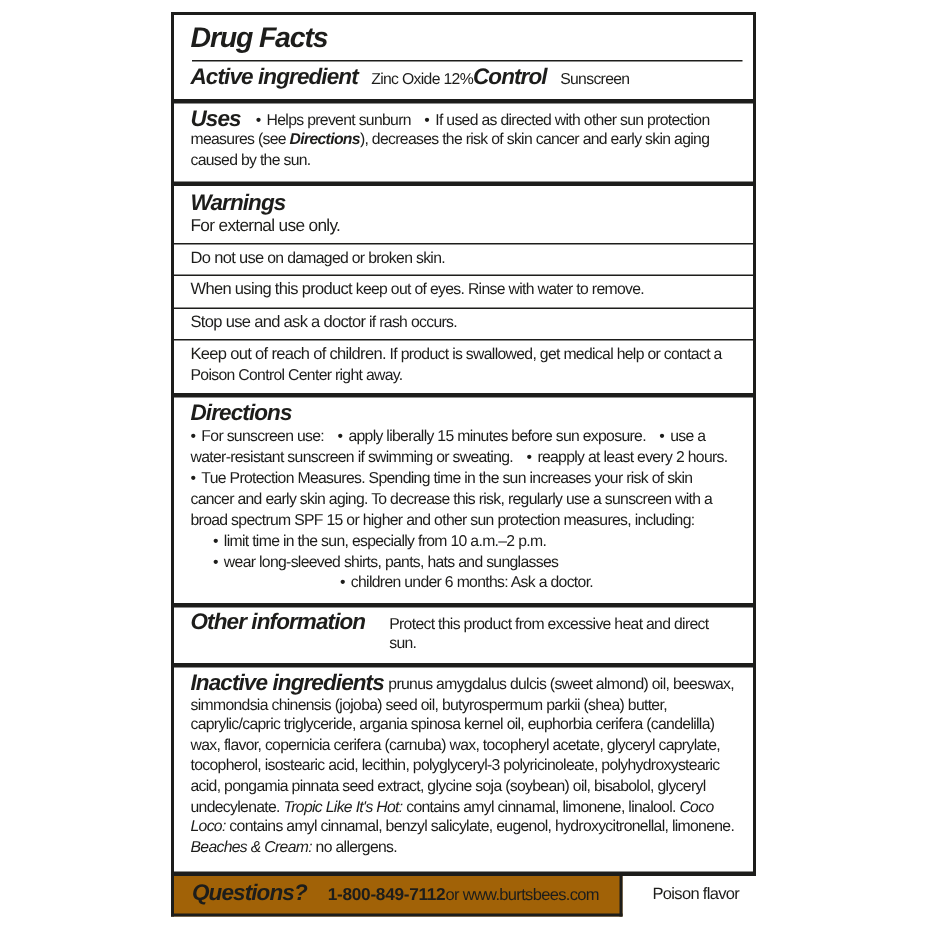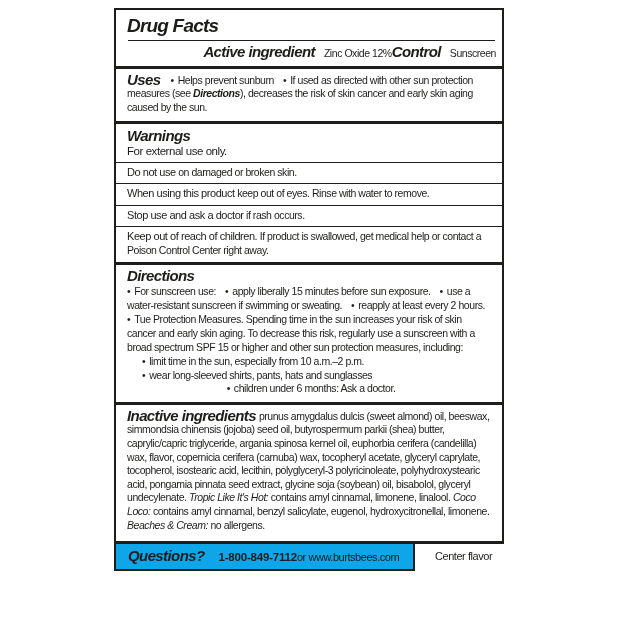--- a/index.html
+++ b/index.html
@@ -22,21 +22,21 @@
   .h1 { font-size: 19px; font-weight: bold; font-style: italic; letter-spacing: -0.8px; }
   .h2 { font-size: 15px; font-weight: bold; font-style: italic; letter-spacing: -0.6px; }
   .lead { font-weight: normal; }
   .it { font-style: italic; }
   .bold-it { font-weight: bold; font-style: italic; }
 
   .sec-title { padding: 5px 11px 3px; }
   .title-rule { border-bottom: 1.5px solid #1d1d1b; margin: 0 7px 0 12px; }
 
   .active-row {
-    display: flex; justify-content: flex-end; align-items: baseline;
+    display: flex; justify-content: flex-start; align-items: baseline;
     padding: 4px 6px 5px 11px;
   }
   .ai-group { display: flex; align-items: baseline; }
   .ai-group .val { margin-left: 9px; }
 
   .rule-thick { border-top: 3px solid #1d1d1b; }
 
   .sec { padding: 4px 11px 7px; }
 
   .inline-h { margin-right: 10px; vertical-align: -1px; }
@@ -61,21 +61,21 @@
   .inactive-sec { padding: 4px 11px 9px; }
   .inactive-sec .inline-h { margin-right: 3px; }
 
   .bottom-row { display: flex; align-items: stretch; }
   .q-box {
     width: 301px;
     border: 2px solid #1d1d1b;
     border-top: none;
     display: flex; align-items: baseline;
     padding: 3px 8px 5px 12px;
-    background: #0ea5e9;
+    background: #a16207;
   }
   .q-box .h2 { margin-right: 14px; }
   .q-phone { font-weight: bold; font-size: 11.5px; letter-spacing: -0.2px; }
   .q-rest { font-size: 11px; }
   .natural { margin-left: 20px; padding-top: 6px; font-size: 11px; }
 </style>
 </head>
 <body>
 
 <div class="label-wrap">
@@ -135,29 +135,33 @@
         <span class="bullet">•</span><span>limit time in the sun, especially from 10 a.m.–2 p.m.</span>
       </div>
       <div class="sub-bullet">
         <span class="bullet">•</span><span>wear long-sleeved shirts, pants, hats and sunglasses</span>
       </div>
       <div class="last-bullet">
         <span class="bullet">•</span><span>children under 6 months: Ask a doctor.</span>
       </div>
     </div>
 
+    <div class="other-row body-txt rule-thick">
+      <span class="h2">Other information</span>
+      <span>Protect this product from excessive heat and direct sun.</span>
+    </div>
 
     <div class="inactive-sec body-txt rule-thick">
       <span class="h2 inline-h">Inactive ingredients</span><span>prunus amygdalus dulcis (sweet almond) oil, beeswax, simmondsia chinensis (jojoba) seed oil, butyrospermum parkii (shea) butter, caprylic/capric triglyceride, argania spinosa kernel oil, euphorbia cerifera (candelilla) wax, flavor, copernicia cerifera (carnuba) wax, tocopheryl acetate, glyceryl caprylate, tocopherol, isostearic acid, lecithin, polyglyceryl-3 polyricinoleate, polyhydroxystearic acid, pongamia pinnata seed extract, glycine soja (soybean) oil, bisabolol, glyceryl undecylenate. </span><span class="it">Tropic Like It's Hot:</span><span> contains amyl cinnamal, limonene, linalool. </span><span class="it">Coco Loco:</span><span> contains amyl cinnamal, benzyl salicylate, eugenol, hydroxycitronellal, limonene. </span><span class="it">Beaches &amp; Cream:</span><span> no allergens.</span>
     </div>
 
   </div>
 
   <div class="bottom-row">
     <div class="q-box">
       <span class="h2">Questions?</span>
       <span class="q-phone">1-800-849-7112</span>
       <span class="q-rest"> or www.burtsbees.com</span>
     </div>
-    <div class="natural">Center flavor</div>
+    <div class="natural">Poison flavor</div>
   </div>
 
 </div>
 
 </body></html>

